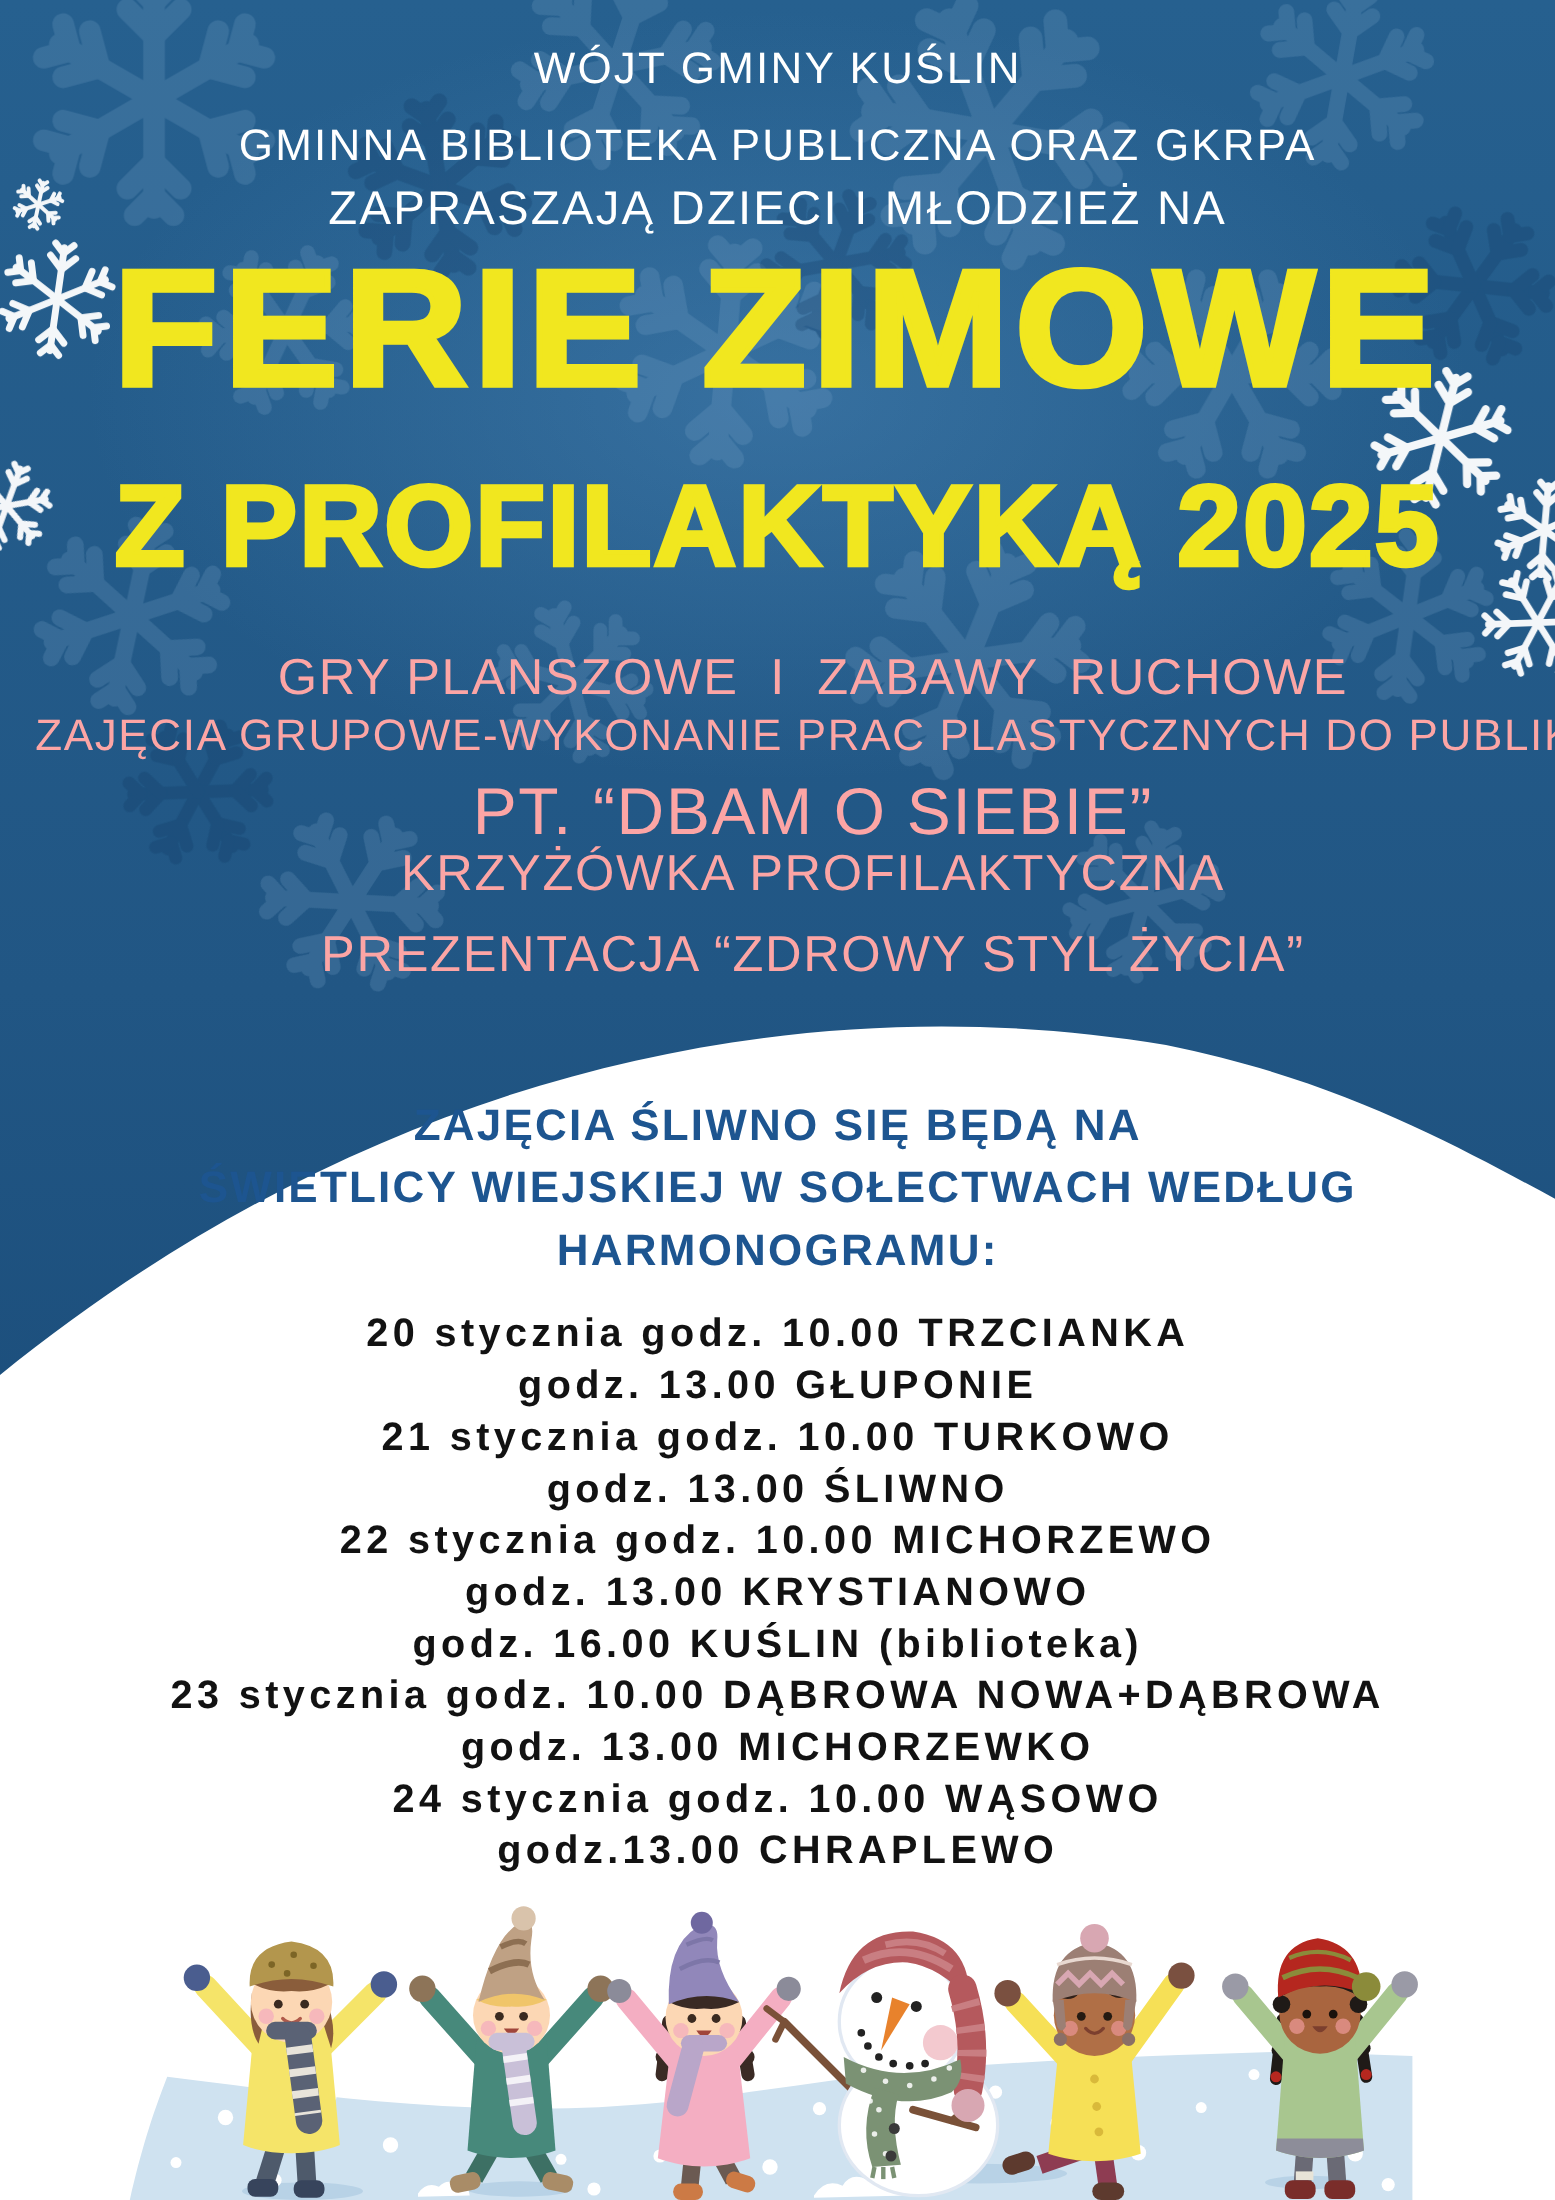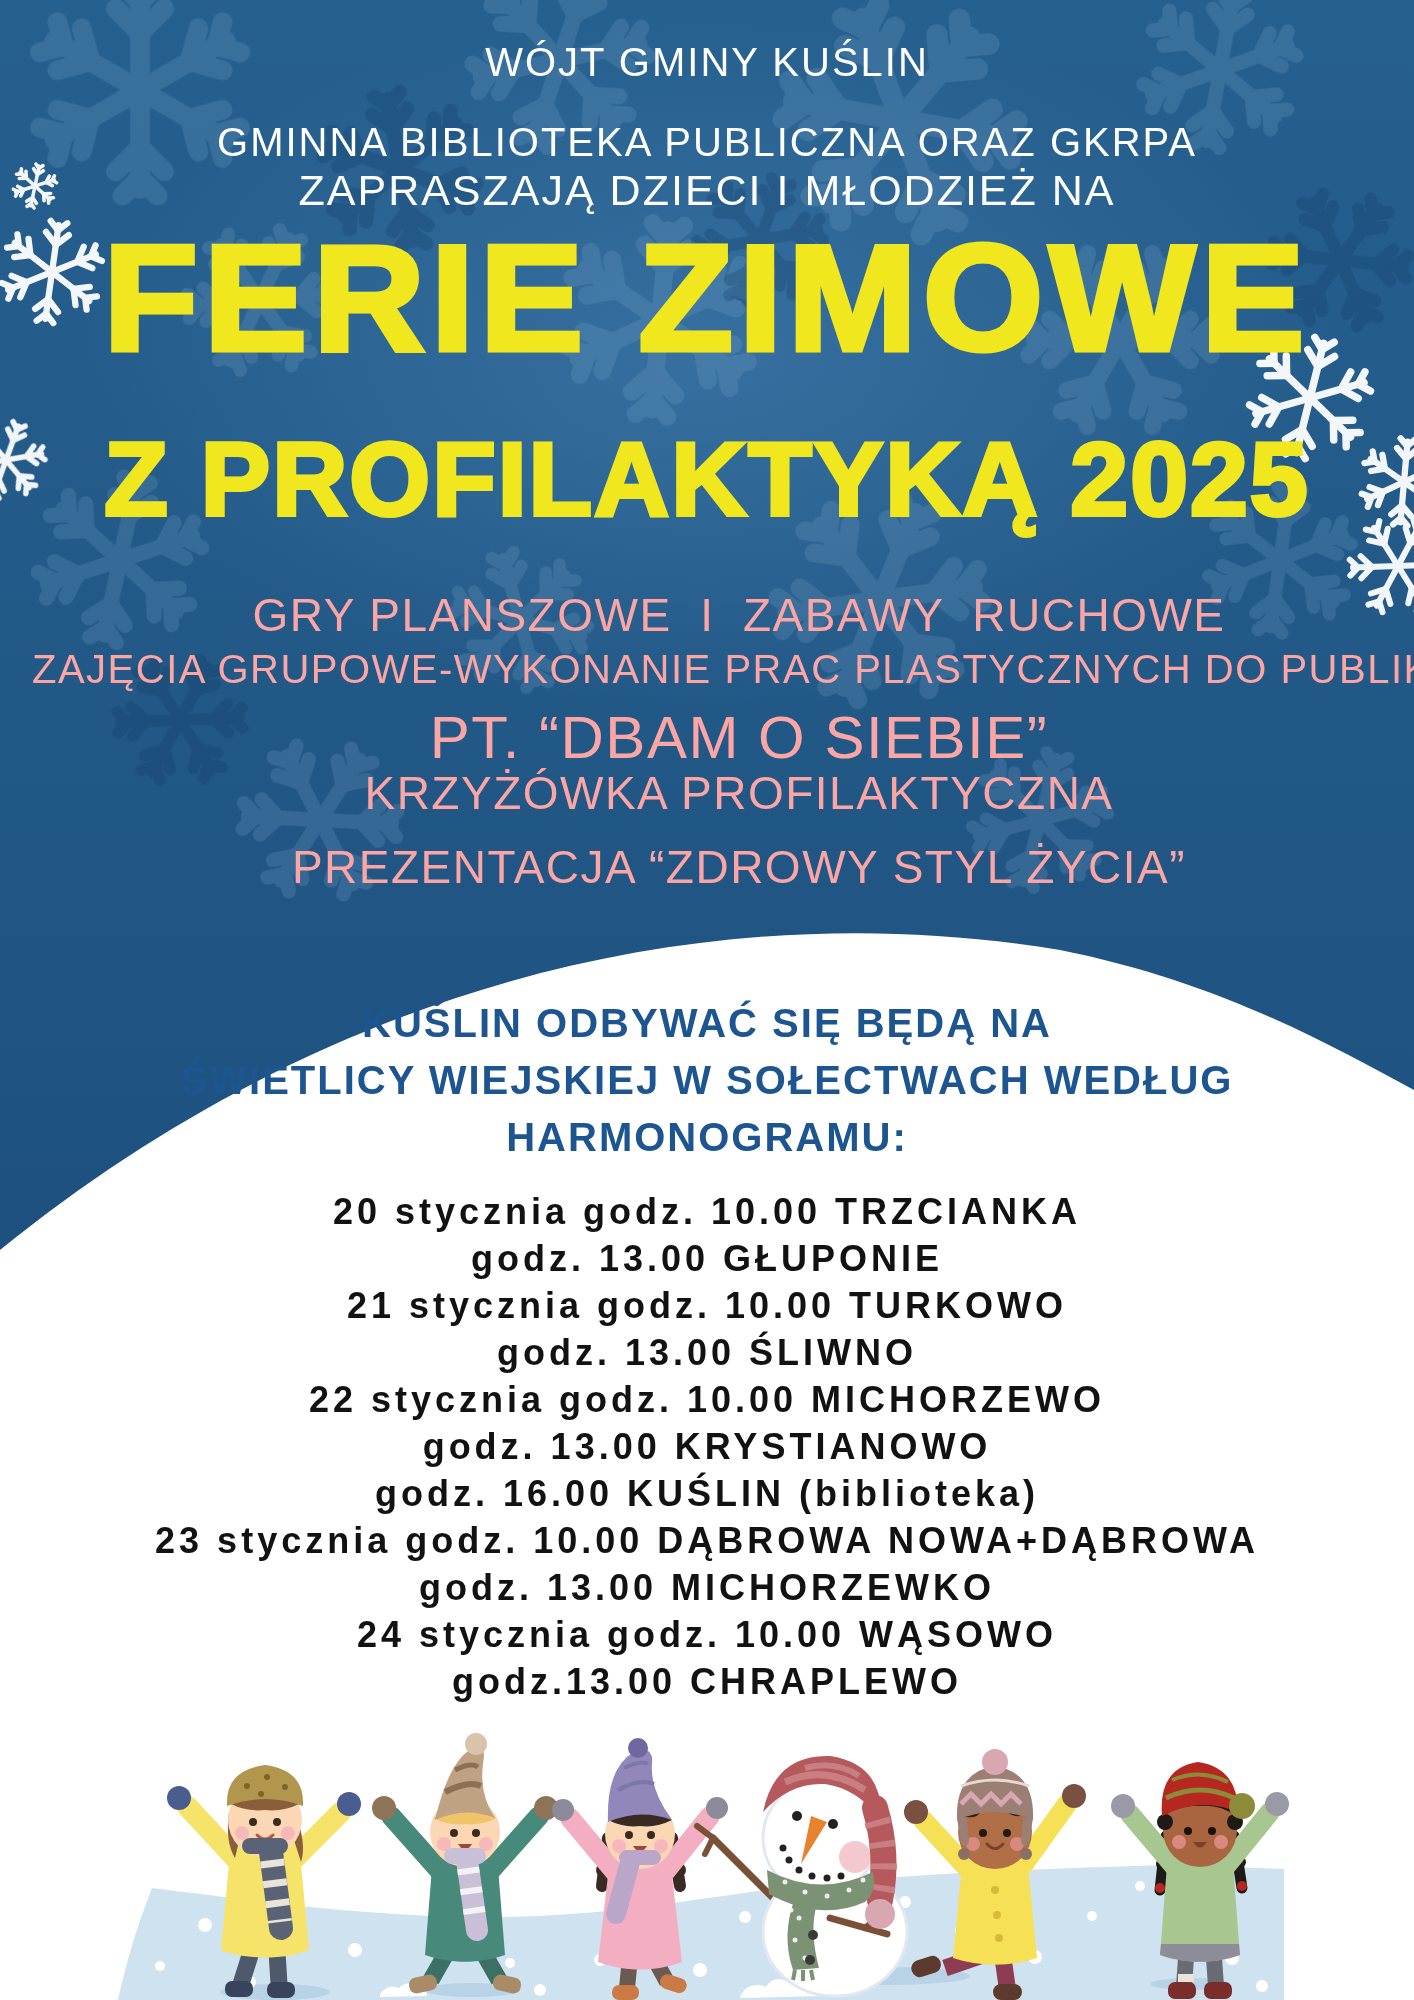--- a/index.html
+++ b/index.html
@@ -8,21 +8,21 @@
   .bg{position:absolute;inset:0;
       background:
         radial-gradient(ellipse 900px 500px at 50% 18%, rgba(90,150,200,.35), rgba(0,0,0,0) 70%),
         linear-gradient(180deg,#26608f 0%,#215684 45%,#194a77 80%,#15416b 100%);
       z-index:0;}
   svg{display:block;}
   .deco{position:absolute;inset:0;z-index:1;pointer-events:none;}
   .white-curve{position:absolute;inset:0;z-index:2;pointer-events:none;}
   .txt{position:absolute;left:0;width:100%;text-align:center;z-index:3;}
   .org1{top:40px;font-size:40px;font-weight:500;color:#fff;letter-spacing:2px;text-align:center;}
-  .org2{top:120px;font-size:40px;font-weight:500;color:#fff;letter-spacing:2px;}
+  .org2{top:110px;font-size:40px;font-weight:500;color:#fff;letter-spacing:2px;}
   .org3{top:166px;font-size:43px;font-weight:500;color:#fff;letter-spacing:2px;}
   .title1{top:216px;font-size:150px;font-weight:bold;color:#f1e71f;letter-spacing:6px;
           -webkit-text-stroke:5px #f1e71f;transform:scaleX(1.03);line-height:1.1;}
   .title2{top:420px;font-size:104px;font-weight:bold;color:#f1e71f;letter-spacing:2px;
           -webkit-text-stroke:4px #f1e71f;line-height:1.15;}
   .act{color:#fca5a5;font-weight:500;letter-spacing:1.5px;white-space:pre;padding-left:32px;}
   .act1{top:588px;font-size:46px;}
   .act2{top:647px;font-size:40px;}
   .act3{top:703px;font-size:60px;}
   .act4{top:766px;font-size:46px;}
@@ -97,21 +97,21 @@
 <div class="txt title1">FERIE ZIMOWE</div>
 <div class="txt title2">Z PROFILAKTYKĄ 2025</div>
 
 <div class="txt act act1">GRY PLANSZOWE  I  ZABAWY  RUCHOWE</div>
 <div class="txt act act2">ZAJĘCIA GRUPOWE-WYKONANIE PRAC PLASTYCZNYCH DO PUBLIKACJI</div>
 <div class="txt act act3">PT. “DBAM O SIEBIE”</div>
 <div class="txt act act4">KRZYŻÓWKA PROFILAKTYCZNA</div>
 <div class="txt act act5">PREZENTACJA “ZDROWY STYL ŻYCIA”</div>
 
 <div class="txt intro">
-  <div>KUŚLIN ODBYWAĆ SIĘ BĘDĄ NA</div>
+  <div>ZAJĘCIA ŚLIWNO SIĘ BĘDĄ NA</div>
   <div>ŚWIETLICY WIEJSKIEJ W SOŁECTWACH WEDŁUG</div>
   <div>HARMONOGRAMU:</div>
 </div>
 
 <div class="txt sched">
   <div>20 stycznia godz. 10.00 TRZCIANKA</div>
   <div>godz. 13.00 GŁUPONIE</div>
   <div>21 stycznia godz. 10.00 TURKOWO</div>
   <div>godz. 13.00 ŚLIWNO</div>
   <div>22 stycznia godz. 10.00 MICHORZEWO</div>

